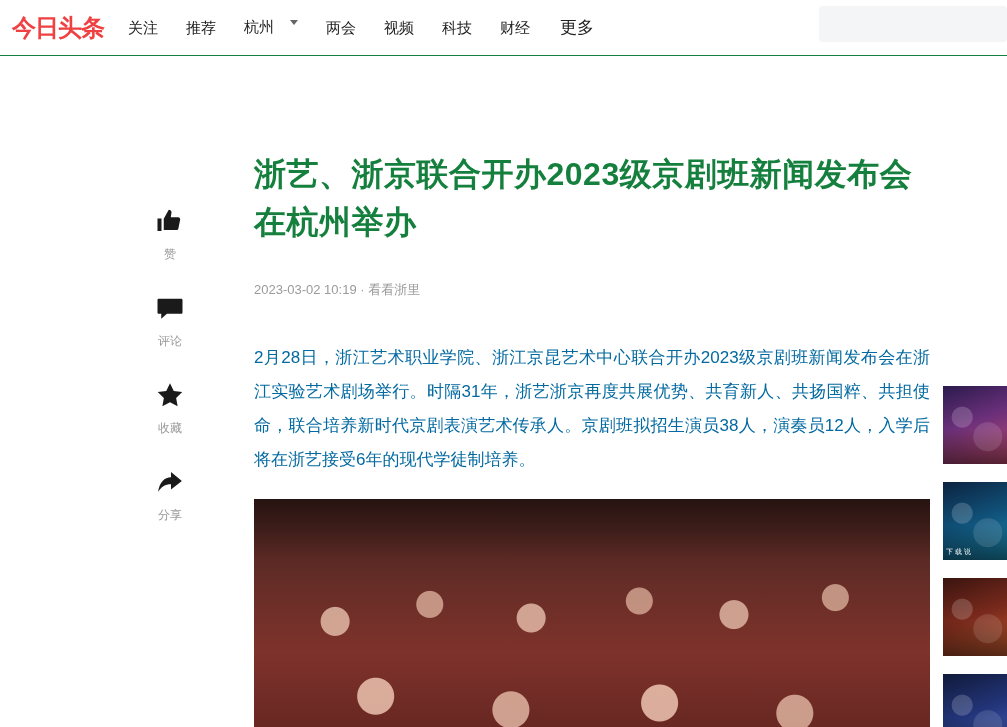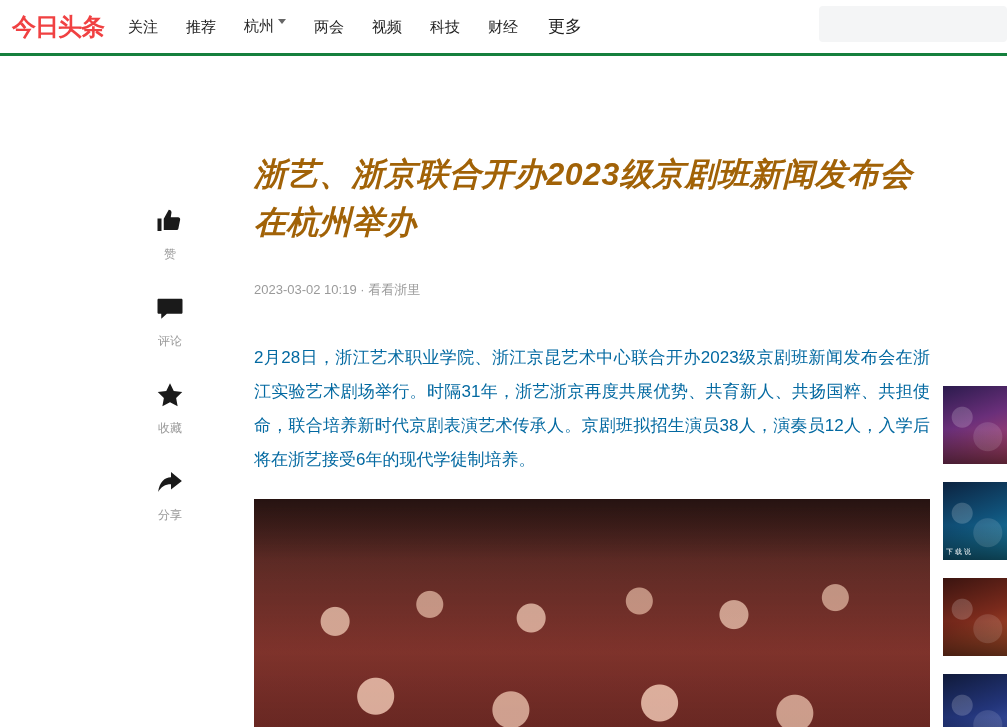--- a/index.html
+++ b/index.html
@@ -9,21 +9,21 @@
     overflow: hidden;
     background: #ffffff;
     font-family: "Liberation Sans", sans-serif;
   }
 
   
   .header {
     position: relative;
     height: 56px;
     background: #ffffff;
-    border-bottom: 3px solid #15803d;
+    border-bottom: 1px solid #15803d;
     display: flex;
     align-items: center;
     padding-left: 8px;
   }
   .logo {
     font-size: 24px;
     font-weight: bold;
     color: #f04142;
     letter-spacing: -1px;
     padding: 0 10px 0 4px;
@@ -39,21 +39,21 @@
     font-size: 15px;
     color: #222222;
     padding: 4px 14px;
     line-height: 56px;
     white-space: nowrap;
     cursor: pointer;
   }
   .nav-item.city {
     display: flex;
     align-items: flex-start;
-    gap: 4px;
+    gap: 16px;
     line-height: normal;
   }
   .caret {
     display: inline-block;
     width: 0; height: 0;
     border-left: 4px solid transparent;
     border-right: 4px solid transparent;
     border-top: 5px solid #666;
     margin-top: 2px;
   }
@@ -108,24 +108,23 @@
   .article {
     position: absolute;
     left: 254px;
     top: 0;
     width: 676px;
   }
   .article-title {
     font-size: 32px;
     line-height: 48px;
     font-weight: bold;
-    color: #a16207;
+    color: #15803d;
     margin: 94px 0 8px 0;
     letter-spacing: 0.5px;
-    font-style: italic;
   }
   .meta {
     margin-top: 35px;
     font-size: 13px;
     color: #9a9a9a;
   }
   .meta .src { color: #9a9a9a; }
   .para {
     margin-top: 42px;
     font-size: 17px;

